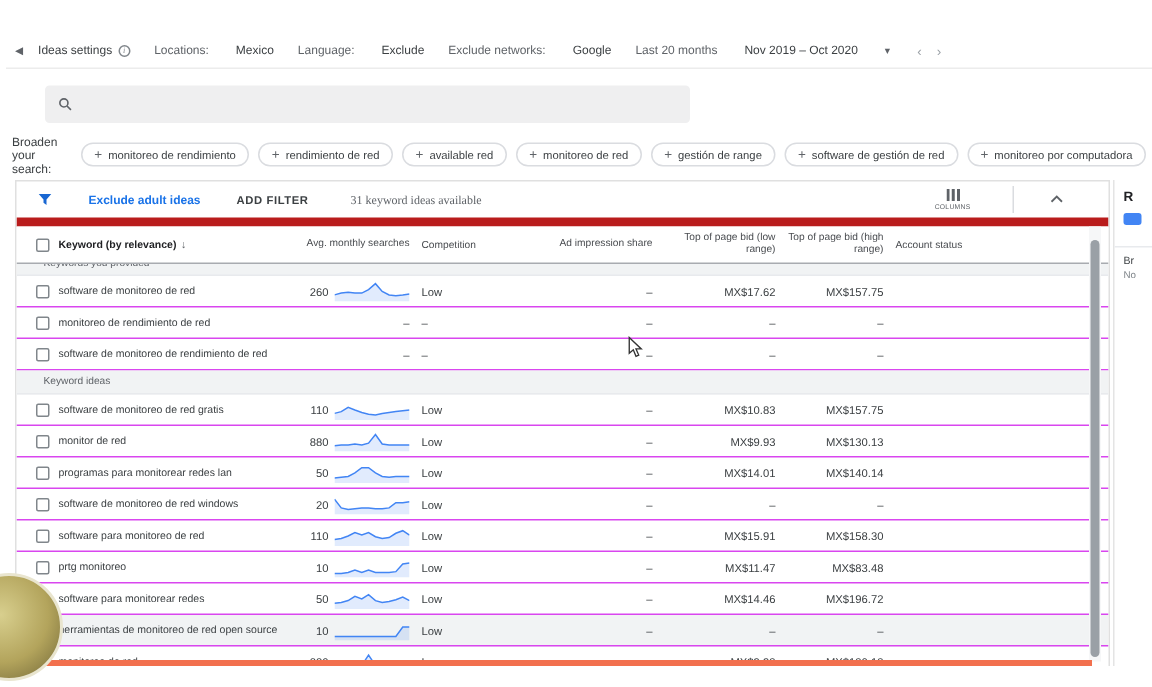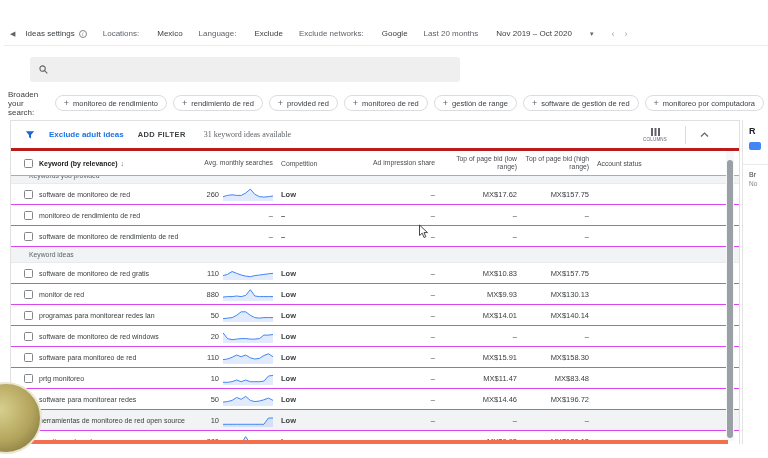--- a/index.html
+++ b/index.html
@@ -30,22 +30,22 @@
     display:flex; align-items:center; gap:6px; font-size:8px; color:#3c4043; }
   .chip { display:inline-flex; align-items:center; gap:4px; border:1px solid #dadce0;
     border-radius:10px; padding:2.5px 8px; background:#fff; font-size:7.5px; color:#3c4043;
     white-space:nowrap; cursor:pointer; }
   .chip .plus { color:#5f6368; font-size:9px; line-height:6px; }
 
   
   .card { position:absolute; top:120px; left:10px; width:730px; bottom:0;
     border:1px solid #e0e0e0; border-bottom:none; background:#fff; overflow:hidden; }
 
-  .filter-bar { height:30px; display:flex; align-items:center; gap:14px;
-    padding:0 14px; border-bottom:3px solid #b91c1c; }
+  .filter-bar { height:30px; display:flex; align-items:center; gap:24px;
+    padding:0 14px; border-bottom:6px solid #b91c1c; }
   .f-exclude { color:#1a73e8; font-size:8px; font-weight:bold; cursor:pointer; }
   .f-add { color:#3c4043; font-size:7.5px; font-weight:bold; letter-spacing:.4px; cursor:pointer; }
   .f-count { color:#5f6368; font-size:8px; margin-left:4px;font-family:Liberation Serif, serif; }
   .f-spacer { flex:1; }
   .f-columns { display:flex; flex-direction:column; align-items:center; gap:1px; cursor:pointer; margin-right:4px; }
   .f-columns .lbl { font-size:4.5px; color:#5f6368; letter-spacing:.2px; }
   .f-divider { width:1px; height:18px; background:#dadce0; }
   .f-collapse { cursor:pointer; margin-right:16px; display:flex; align-items:center; }
 
   
@@ -55,21 +55,21 @@
   .thead .h-keyword { font-size:7px; font-weight:bold; color:#202124; display:flex; gap:3px; align-items:center; }
   .thead .h-sort { color:#5f6368; font-weight:normal; }
   .h-right { text-align:right; padding-right:6px; line-height:1.25; }
   .h-left { padding-left:2px; }
   .checkbox { width:9px; height:9px; border:1px solid #80868b; border-radius:1.5px;
     margin-left:13px; background:#fff; cursor:pointer; }
   .trow { height:21px; border-bottom:1px solid #d946ef; font-size:7.5px; color:#3c4043; }
   .trow.hover { background:#f1f3f4; }
   .cell-keyword { font-size:7px; white-space:nowrap; overflow:visible; }
   .cell-search { display:flex; justify-content:flex-end; align-items:center; gap:4px; padding-right:6px; }
-  .cell-comp { padding-left:2px;font-weight:bold; }
+  .cell-comp { padding-left:2px; }
   .cell-right { text-align:right; padding-right:6px; }
   .section-row { height:16px; background:#f1f3f4; display:flex; align-items:center;
     padding-left:18px; font-size:6.8px; color:#5f6368; border-bottom:1px solid #e8eaed; }
   .section-row.clipped { height:8px; overflow:hidden; }
   .section-row.clipped span { position:relative; top:-4px; }
 
   
   .vscroll-track { position:absolute; left:726px; top:151px; width:8px; height:290px; background:#f6f7f8; }
   .vscroll-thumb { position:absolute; left:727px; top:160px; width:6px; height:278px;
     background:#9aa0a6; border-radius:3px; cursor:grab; }
@@ -139,21 +139,21 @@
         <span class="chip">
           <span class="plus">+</span>
           <span>monitoreo de rendimiento</span>
         </span>
         <span class="chip">
           <span class="plus">+</span>
           <span>rendimiento de red</span>
         </span>
         <span class="chip">
           <span class="plus">+</span>
-          <span>provided red</span>
+          <span>available red</span>
         </span>
         <span class="chip">
           <span class="plus">+</span>
           <span>monitoreo de red</span>
         </span>
         <span class="chip">
           <span class="plus">+</span>
           <span>gestión de range</span>
         </span>
         <span class="chip">

